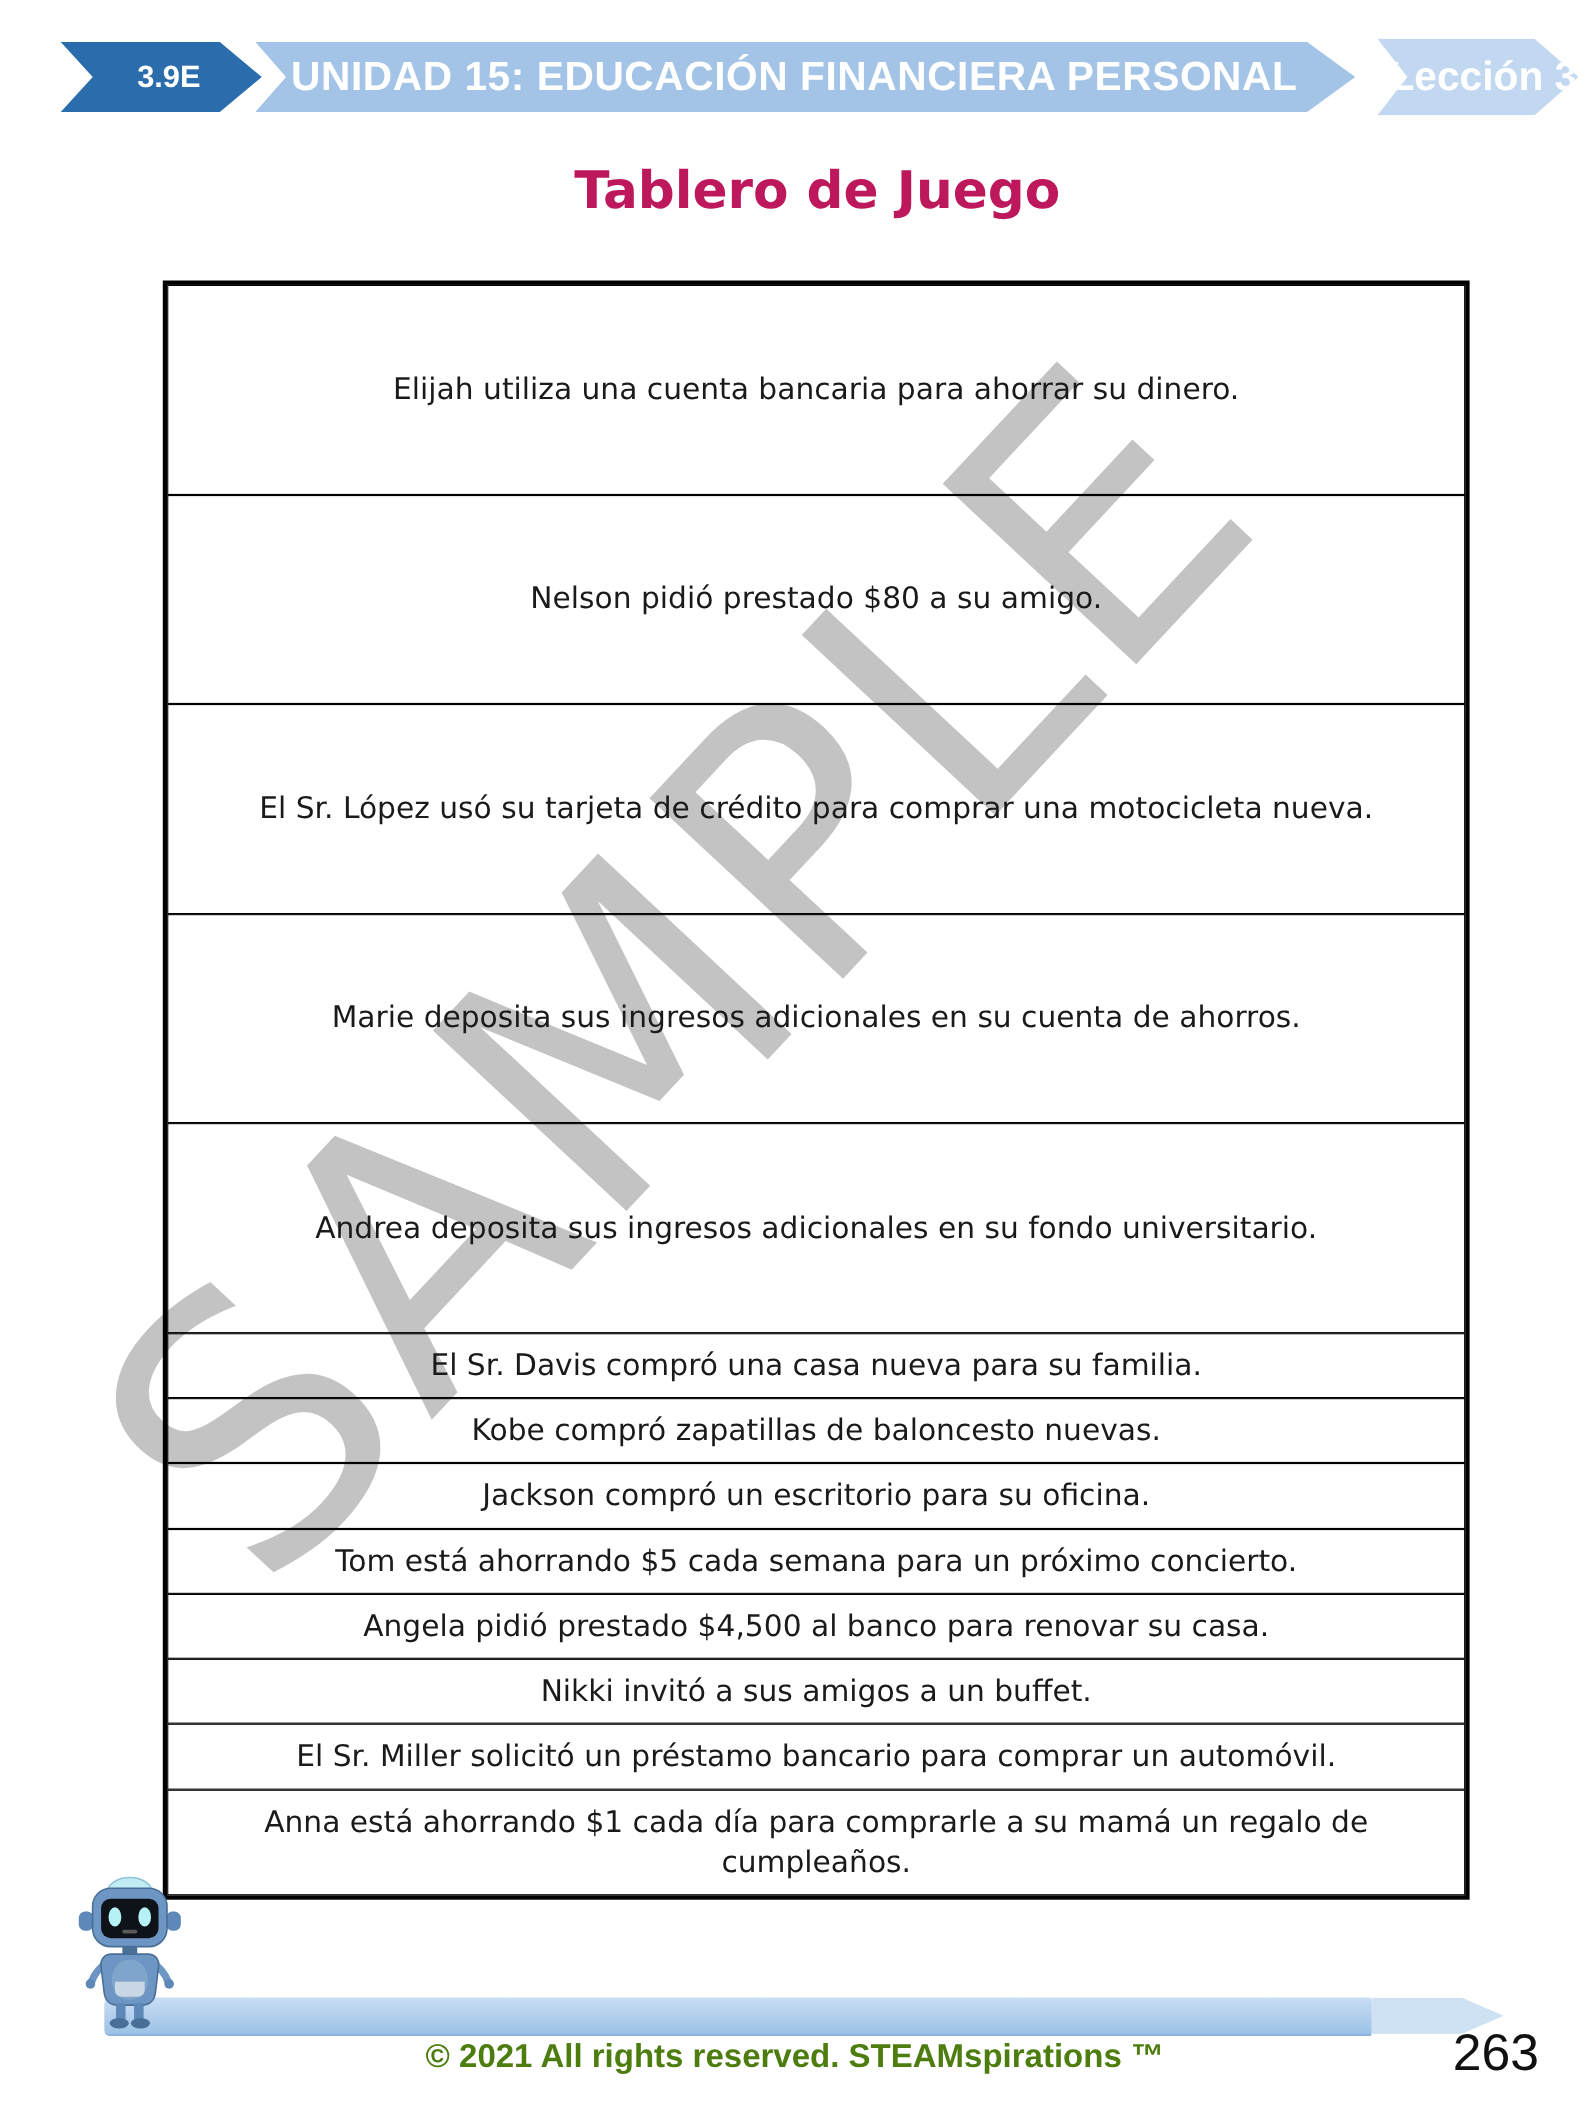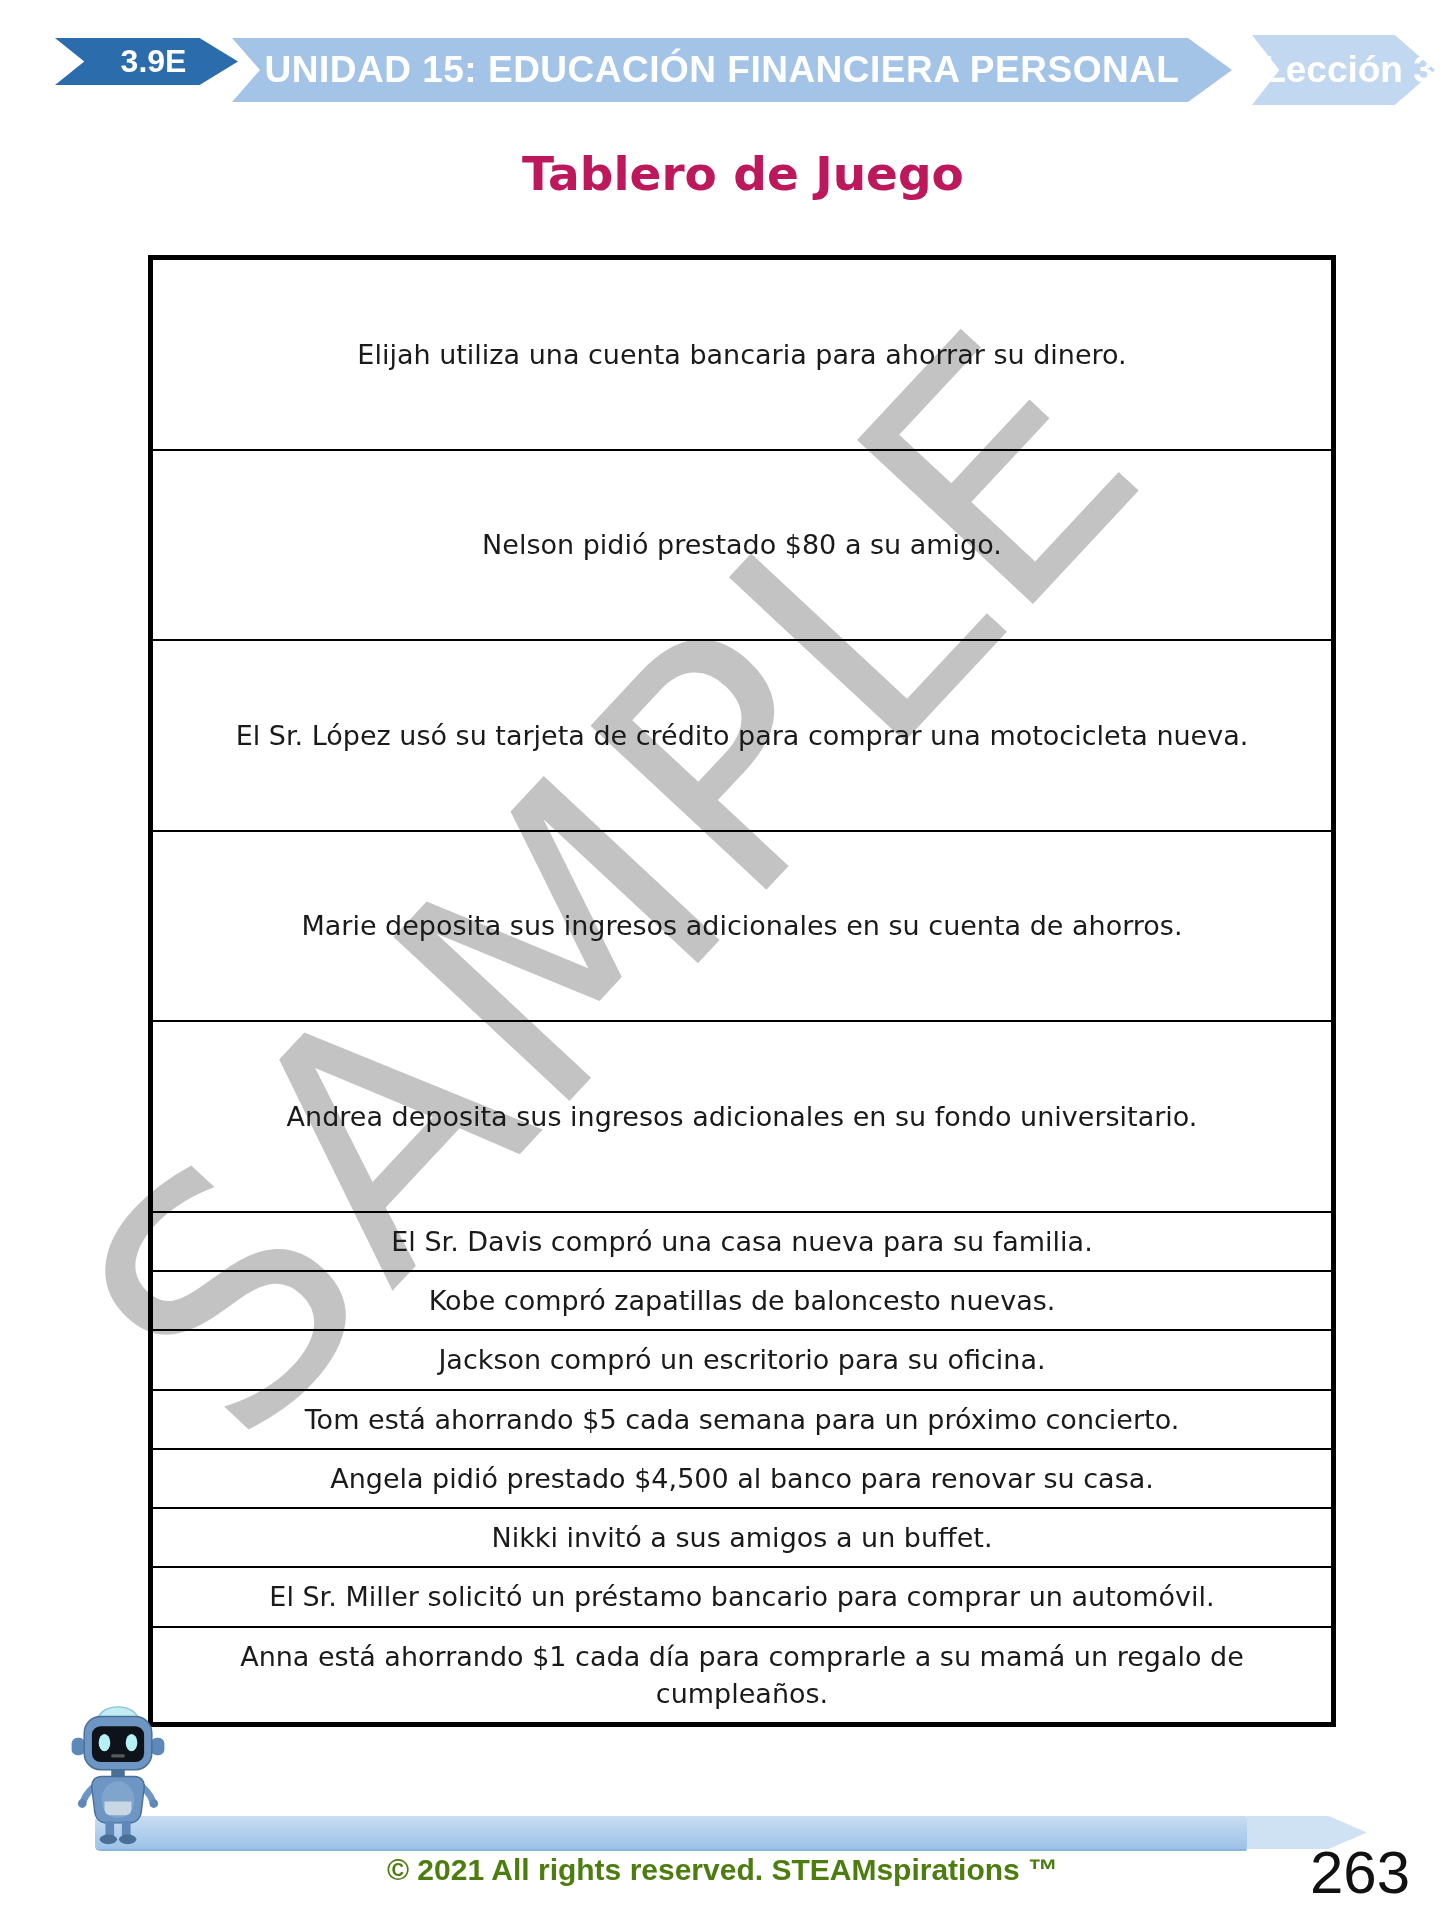--- a/index.html
+++ b/index.html
@@ -2,23 +2,23 @@
 <html><head>
 <meta charset="utf-8">
 <style>
   html,body{margin:0;padding:0;background:#fff;}
   .page{position:relative;width:1445px;height:1927px;background:#ffffff;overflow:hidden;
         font-family:"DejaVu Sans",sans-serif;}
 
   
   .hdr{position:absolute;display:flex;align-items:center;color:#fff;
        font-family:"Liberation Sans",sans-serif;font-weight:bold;z-index:3;}
-  .hdr-code{left:55px;top:38px;width:183px;height:47px;background:#2b6cad;
+  .hdr-code{left:55px;top:38px;width:183px;height:64px;background:#2b6cad;
        clip-path:polygon(0 0,79% 0,100% 50%,79% 100%,0 100%,16% 50%);
-       font-size:32px;justify-content:center;padding-left:14px;box-sizing:border-box;}
+       font-size:28px;justify-content:center;padding-left:14px;box-sizing:border-box;}
   .hdr-unit{left:232px;top:38px;width:1000px;height:64px;background:#a3c4e6;
        clip-path:polygon(0 0,95.6% 0,100% 50%,95.6% 100%,0 100%,2.8% 50%);
        font-size:37px;justify-content:center;letter-spacing:.5px;padding-right:20px;box-sizing:border-box;}
   .hdr-lesson{left:1252px;top:35px;width:183px;height:70px;background:#c2d8f0;
        clip-path:polygon(0 0,78% 0,100% 50%,78% 100%,0 100%,15% 50%);
        font-size:37px;justify-content:center;padding-left:10px;box-sizing:border-box;}
 
   
   .title{position:absolute;left:148px;top:146px;width:1190px;text-align:center;
          font-size:47px;font-weight:bold;color:#be185d;z-index:3;}
@@ -38,21 +38,21 @@
 
   
   .bar-main{position:absolute;left:95px;top:1816px;width:1152px;height:33px;z-index:2;
         background:linear-gradient(#c9ddf3,#9cc2e7);border-radius:5px 2px 2px 5px;
         box-shadow:0 2px 0 #8ab4de;}
   .bar-arrow{position:absolute;left:1247px;top:1816px;width:120px;height:33px;z-index:2;
         background:#cfe2f4;clip-path:polygon(0 0,68% 0,100% 50%,68% 100%,0 100%);}
   .copyright{position:absolute;left:0;top:1853px;width:1445px;text-align:center;
         font-family:"Liberation Sans",sans-serif;font-weight:bold;font-size:30px;color:#4d7c0f;z-index:3;}
   .pagenum{position:absolute;left:1300px;top:1838px;width:120px;text-align:center;
-        font-family:"Liberation Sans",sans-serif;font-size:60px;color:#111;z-index:3;}
+        font-family:"Liberation Sans",sans-serif;font-size:47px;color:#111;z-index:3;}
 
   .robot{position:absolute;left:68px;top:1703px;width:100px;height:145px;z-index:4;}
 </style>
 </head>
 <body>
 
 <div class="page">
 
   <div class="hdr hdr-code">
     <span>3.9E</span>

